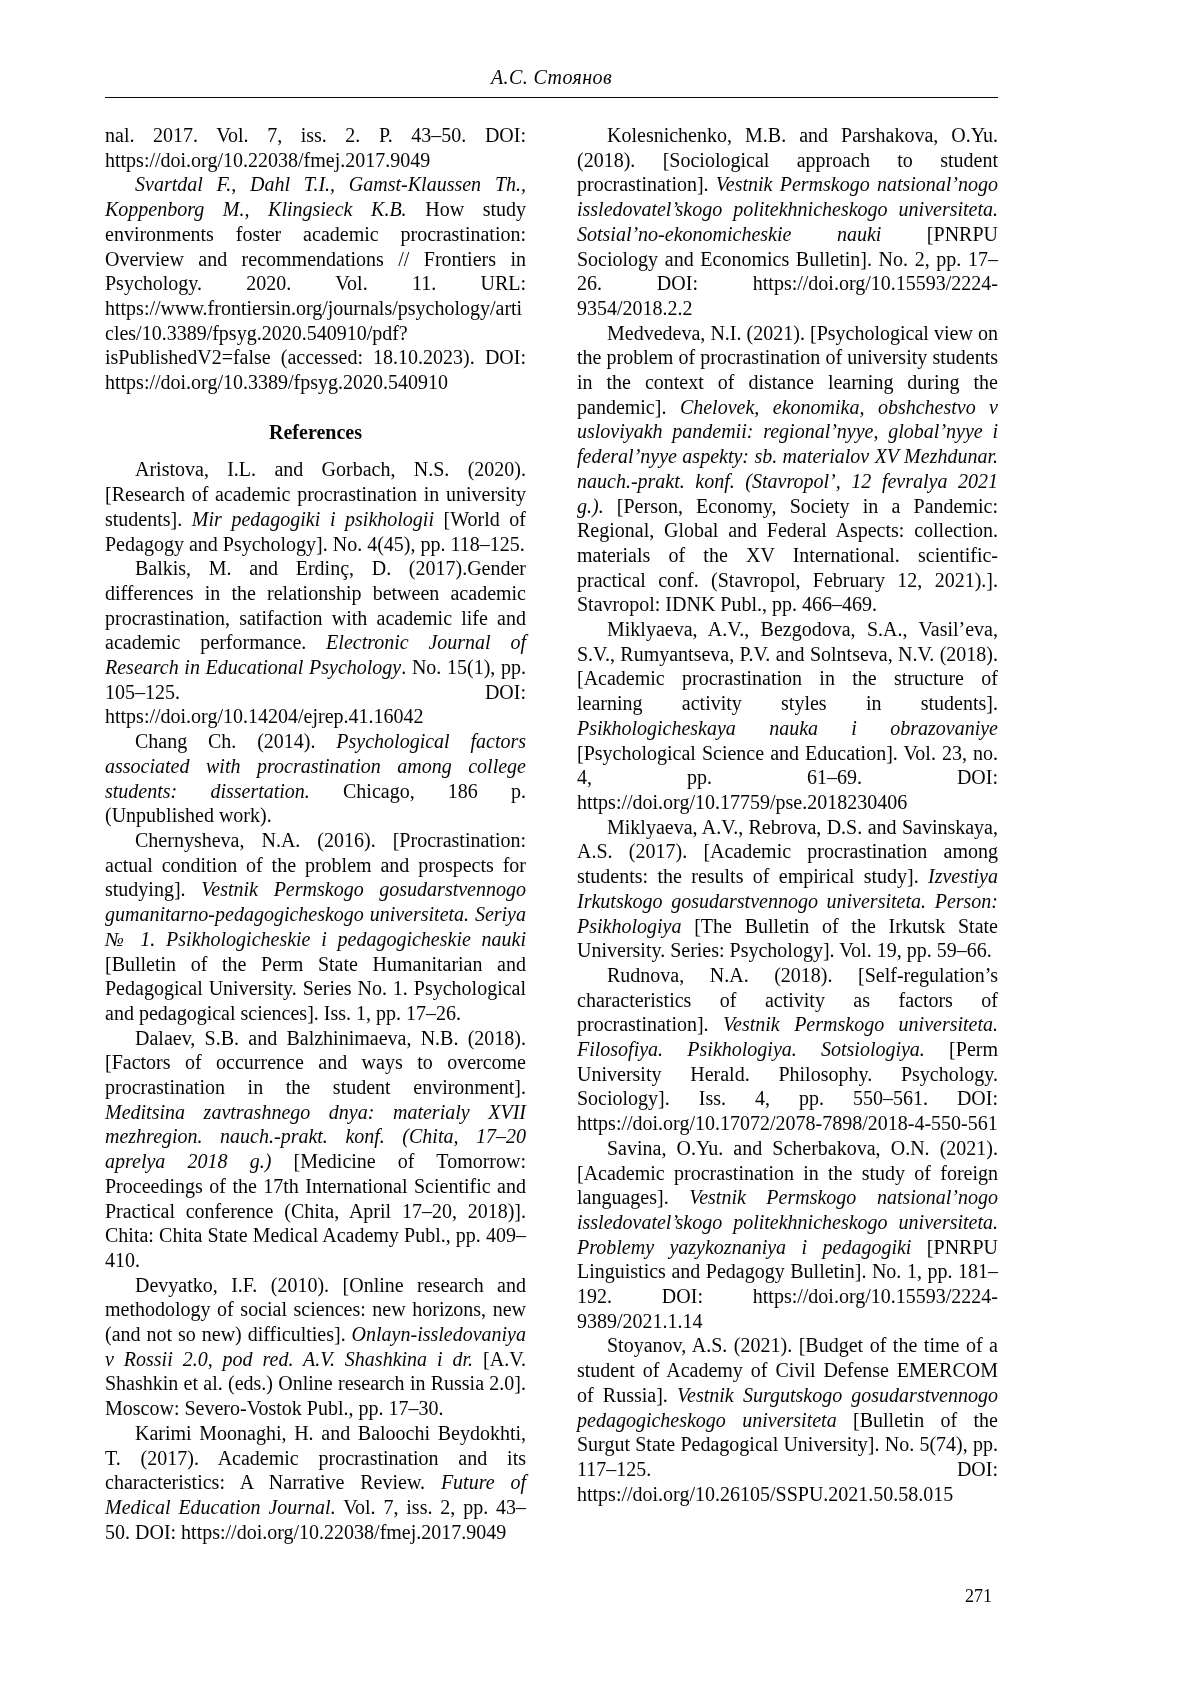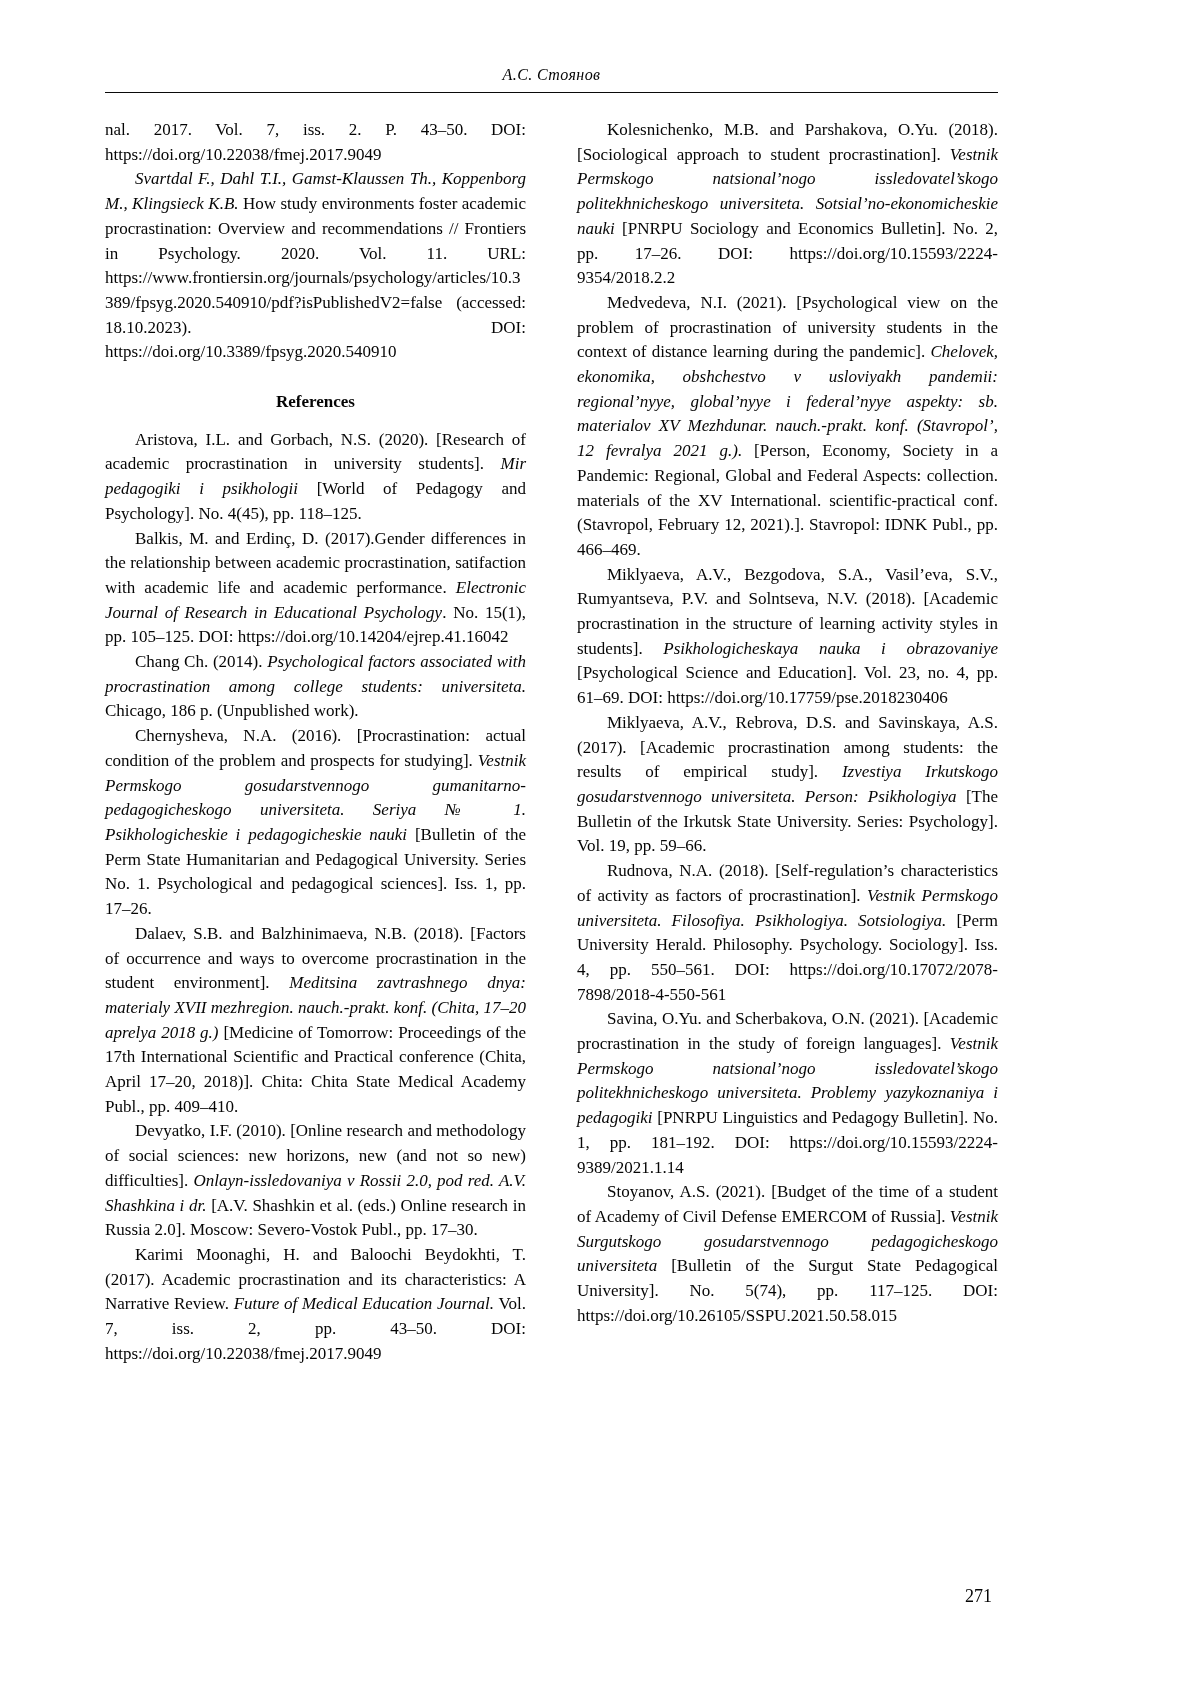--- a/index.html
+++ b/index.html
@@ -15,34 +15,34 @@
   }
   .content {
     position: absolute;
     left: 105px;
     top: 0;
     width: 893px;
   }
   .running-header {
     padding-top: 66px;
     text-align: center;
-    font-size: 16px;
+    font-size: 20px;
     font-style: italic;
     letter-spacing: 0.4px;
   }
   .header-rule {
     border: none;
     border-top: 1.7px solid #0a0a0a;
     margin-top: 8px;
   }
   .columns {
     display: flex;
     gap: 51px;
     margin-top: 25px;
-    font-size: 17px;
+    font-size: 20px;
     line-height: 24.7px;
     text-align: justify;
   }
   .col { width: 421px; }
   .para {
     overflow-wrap: break-word;
     word-break: break-word;
   }
   .para.indent { text-indent: 30px; }
   .para.heading {
@@ -71,21 +71,21 @@
 
     <hr class="header-rule">
 
     <div class="columns">
       <div class="col">
           <p class="para"><span>nal. 2017. Vol. 7, iss. 2. P. 43–50. DOI: https://doi.org/10.22038/fmej.2017.9049</span></p>
           <p class="para indent"><span class="it">Svartdal F., Dahl T.I., Gamst-Klaussen Th., Koppenborg M., Klingsieck K.B.</span><span> How study environments foster academic procrastination: Overview and recommendations // Frontiers in Psychology. 2020. Vol. 11. URL: https://www.frontiersin.org/journals/psychology/articles/10.3389/fpsyg.2020.540910/pdf?isPublishedV2=false (accessed: 18.10.2023). DOI: https://doi.org/10.3389/fpsyg.2020.540910</span></p>
           <p class="para heading"><span class="bd">References</span></p>
           <p class="para indent"><span>Aristova, I.L. and Gorbach, N.S. (2020). [Research of academic procrastination in university students]. </span><span class="it">Mir pedagogiki i psikhologii</span><span> [World of Pedagogy and Psychology]. No. 4(45), pp. 118–125.</span></p>
           <p class="para indent"><span>Balkis, M. and Erdinç, D. (2017).Gender differences in the relationship between academic procrastination, satifaction with academic life and academic performance. </span><span class="it">Electronic Journal of Research in Educational Psychology</span><span>. No. 15(1), pp. 105–125. DOI: https://doi.org/10.14204/ejrep.41.16042</span></p>
-          <p class="para indent"><span>Chang Ch. (2014). </span><span class="it">Psychological factors associated with procrastination among college students: universiteta.</span><span> Chicago, 186 p. (Unpublished work).</span></p>
+          <p class="para indent"><span>Chang Ch. (2014). </span><span class="it">Psychological factors associated with procrastination among college students: dissertation.</span><span> Chicago, 186 p. (Unpublished work).</span></p>
           <p class="para indent"><span>Chernysheva, N.A. (2016). [Procrastination: actual condition of the problem and prospects for studying]. </span><span class="it">Vestnik Permskogo gosudarstvennogo gumanitarno-pedagogicheskogo universiteta. Seriya № 1. Psikhologicheskie i pedagogicheskie nauki</span><span> [Bulletin of the Perm State Humanitarian and Pedagogical University. Series No. 1. Psychological and pedagogical sciences]. Iss. 1, pp. 17–26.</span></p>
           <p class="para indent"><span>Dalaev, S.B. and Balzhinimaeva, N.B. (2018). [Factors of occurrence and ways to overcome procrastination in the student environment]. </span><span class="it">Meditsina zavtrashnego dnya: materialy XVII mezhregion. nauch.-prakt. konf. (Chita, 17–20 aprelya 2018 g.)</span><span> [Medicine of Tomorrow: Proceedings of the 17th International Scientific and Practical conference (Chita, April 17–20, 2018)]. Chita: Chita State Medical Academy Publ., pp. 409–410.</span></p>
           <p class="para indent"><span>Devyatko, I.F. (2010). [Online research and methodology of social sciences: new horizons, new (and not so new) difficulties]. </span><span class="it">Onlayn-issledovaniya v Rossii 2.0, pod red. A.V. Shashkina i dr.</span><span> [A.V. Shashkin et al. (eds.) Online research in Russia 2.0]. Moscow: Severo-Vostok Publ., pp. 17–30.</span></p>
           <p class="para indent"><span>Karimi Moonaghi, H. and Baloochi Beydokhti, T. (2017). Academic procrastination and its characteristics: A Narrative Review. </span><span class="it">Future of Medical Education Journal.</span><span> Vol. 7, iss. 2, pp. 43–50. DOI: https://doi.org/10.22038/fmej.2017.9049</span></p>
         </div>
       <div class="col">
           <p class="para indent"><span>Kolesnichenko, M.B. and Parshakova, O.Yu. (2018). [Sociological approach to student procrastination]. </span><span class="it">Vestnik Permskogo natsional’nogo issledovatel’skogo politekhnicheskogo universiteta. Sotsial’no-ekonomicheskie nauki</span><span> [PNRPU Sociology and Economics Bulletin]. No. 2, pp. 17–26. DOI: https://doi.org/10.15593/2224-9354/2018.2.2</span></p>
           <p class="para indent"><span>Medvedeva, N.I. (2021). [Psychological view on the problem of procrastination of university students in the context of distance learning during the pandemic]. </span><span class="it">Chelovek, ekonomika, obshchestvo v usloviyakh pandemii: regional’nyye, global’nyye i federal’nyye aspekty: sb. materialov XV Mezhdunar. nauch.-prakt. konf. (Stavropol’, 12 fevralya 2021 g.).</span><span> [Person, Economy, Society in a Pandemic: Regional, Global and Federal Aspects: collection. materials of the XV International. scientific-practical conf. (Stavropol, February 12, 2021).]. Stavropol: IDNK Publ., pp. 466–469.</span></p>
           <p class="para indent"><span>Miklyaeva, A.V., Bezgodova, S.A., Vasil’eva, S.V., Rumyantseva, P.V. and Solntseva, N.V. (2018). [Academic procrastination in the structure of learning activity styles in students]. </span><span class="it">Psikhologicheskaya nauka i obrazovaniye</span><span> [Psychological Science and Education]. Vol. 23, no. 4, pp. 61–69. DOI: https://doi.org/10.17759/pse.2018230406</span></p>
           <p class="para indent"><span>Miklyaeva, A.V., Rebrova, D.S. and Savinskaya, A.S. (2017). [Academic procrastination among students: the results of empirical study]. </span><span class="it">Izvestiya Irkutskogo gosudarstvennogo universiteta. Person: Psikhologiya</span><span> [The Bulletin of the Irkutsk State University. Series: Psychology]. Vol. 19, pp. 59–66.</span></p>

